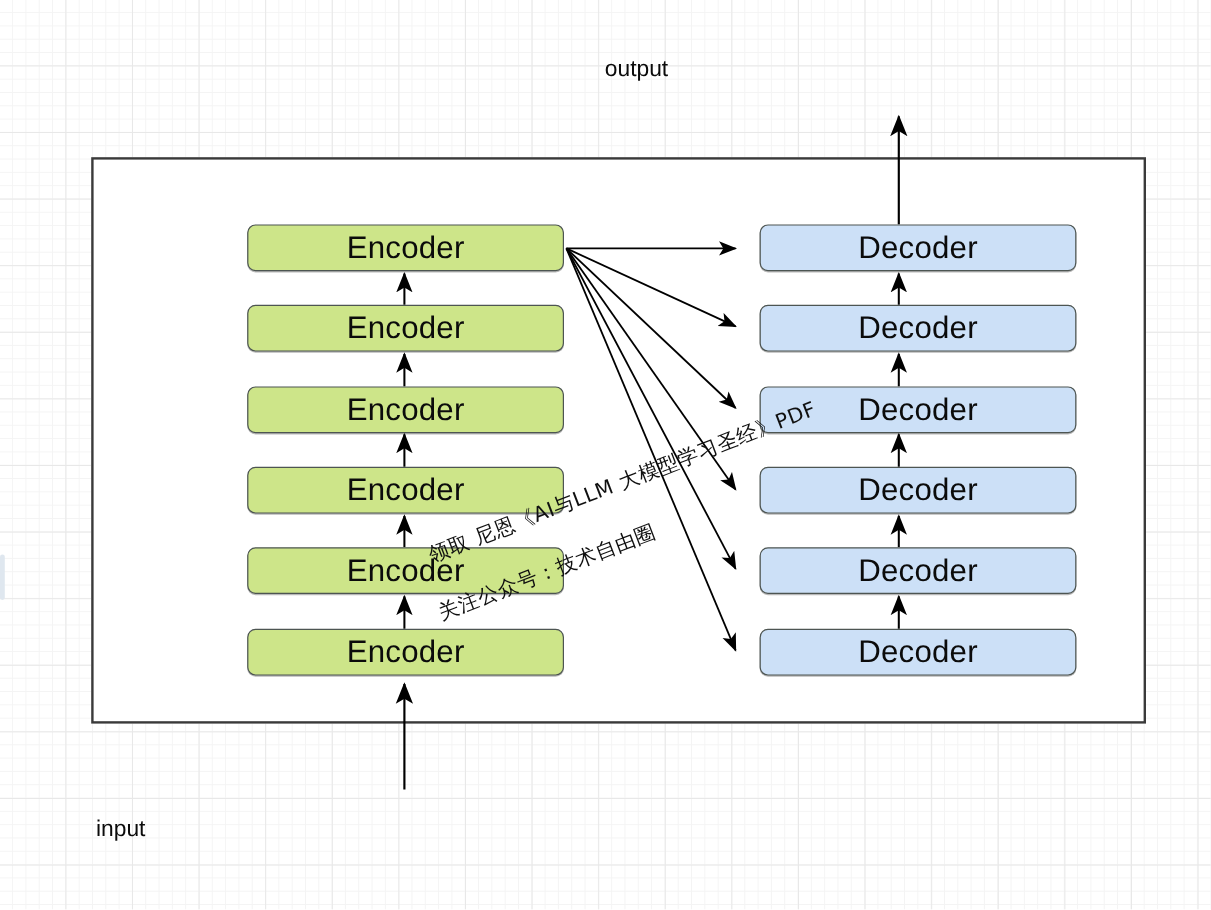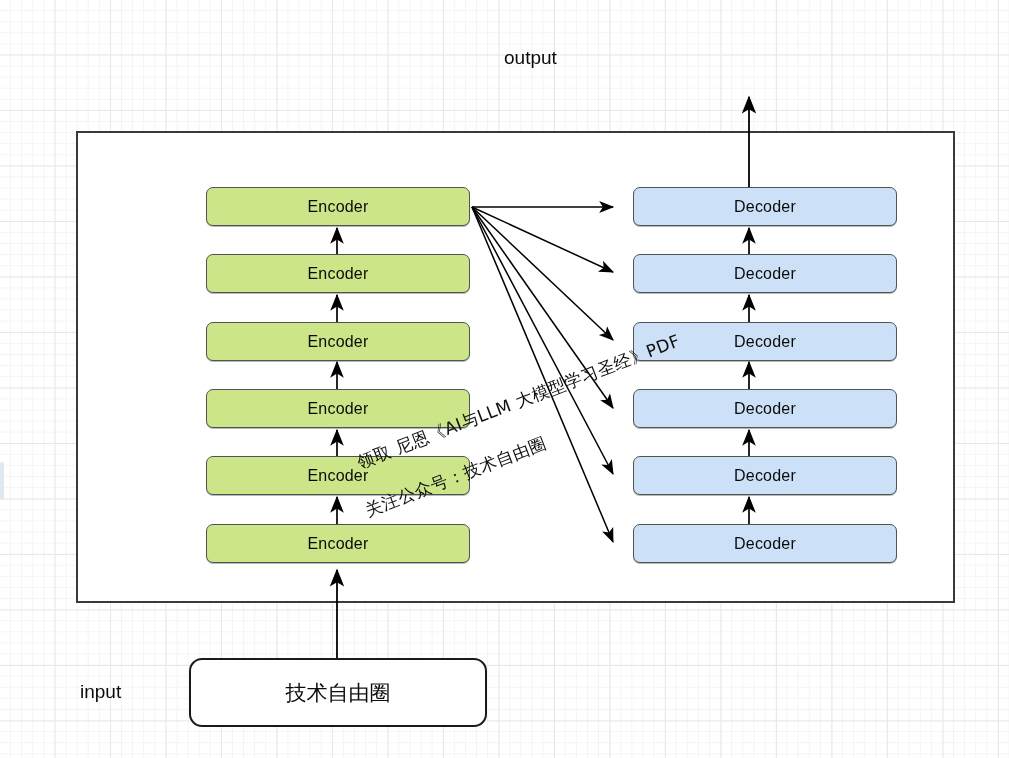--- a/index.html
+++ b/index.html
@@ -53,21 +53,21 @@
 
   
   .blk {
     position: absolute;
     box-sizing: border-box;
     border-radius: 7px;
     border: 1.4px solid #4d5552;
     display: flex;
     align-items: center;
     justify-content: center;
-    font-size: 16px;
+    font-size: 26px;
     color: #0b0b0b;
     letter-spacing: 0.2px;
     box-shadow: 0 1px 0 rgba(0,0,0,0.28);
   }
   .enc {
     background: #cde589;
     left: 206px;
     width: 264px;
     height: 39px;
   }
@@ -224,23 +224,20 @@
   <div class="blk dec" style="top:389px">
     <span>Decoder</span>
   </div>
   <div class="blk dec" style="top:456px">
     <span>Decoder</span>
   </div>
   <div class="blk dec" style="top:524px">
     <span>Decoder</span>
   </div>
 
-  <div class="term" id="input-box">
-    <span>技术自由圈</span>
-  </div>
 
   <div class="side-label" id="output-label">output</div>
   <div class="side-label" id="input-label">input</div>
 
   <div class="wm" id="wm-line-1">领取  尼恩《AI与LLM 大模型学习圣经》PDF</div>
   <div class="wm" id="wm-line-2">关注公众号：技术自由圈</div>
 
 </div>
 
 </body></html>

